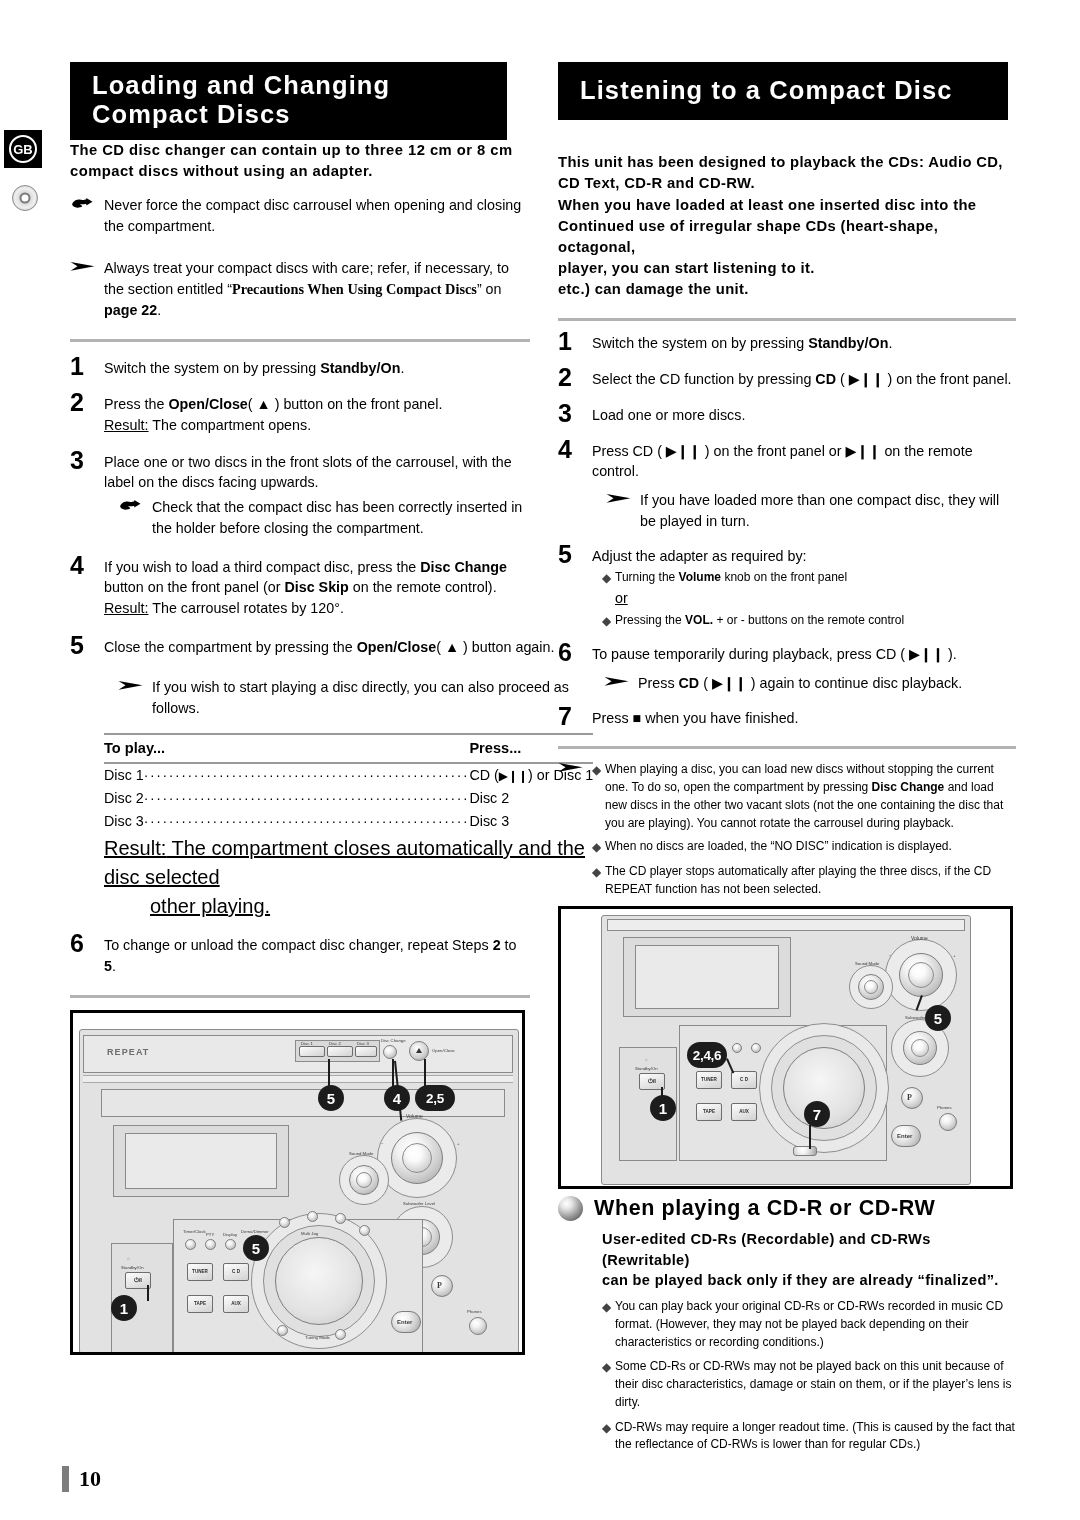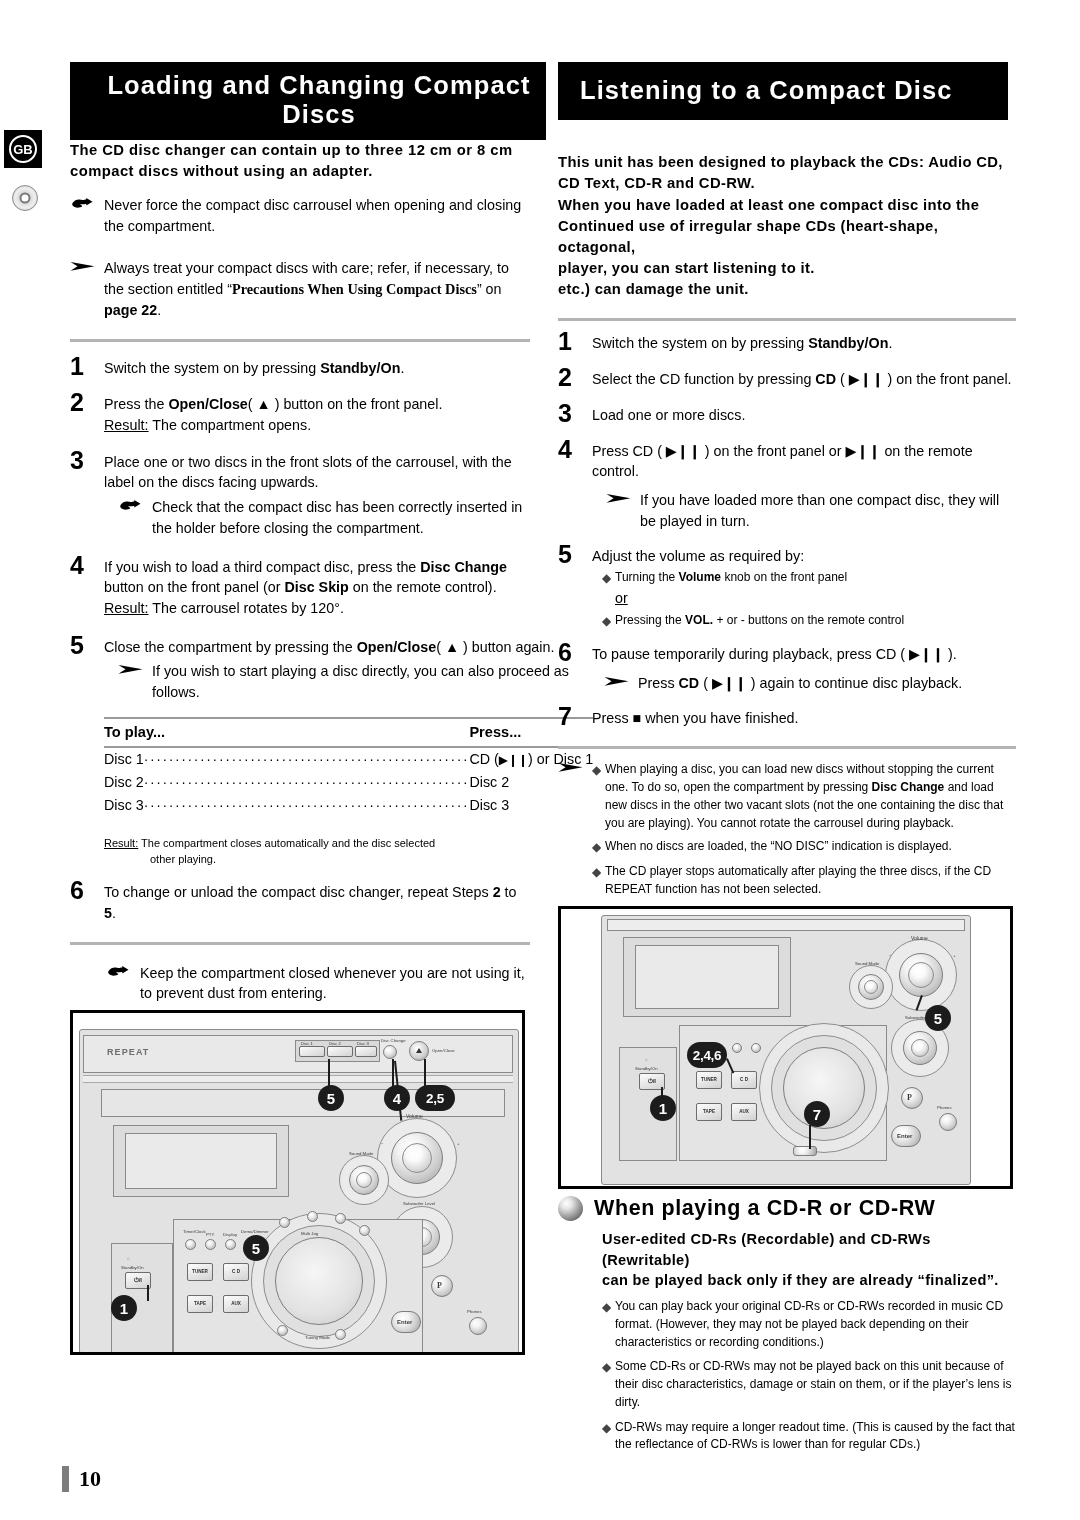--- a/index.html
+++ b/index.html
@@ -49,21 +49,21 @@
   #right-col { left: 558px; width: 458px; }
 
   
   .sect-head {
     background: #000; color: #fff;
     font-size: 25.5px; font-weight: bold;
     letter-spacing: 1.1px;
     padding: 9px 0 10px 22px;
     line-height: 1.15;
   }
-  #left-col .sect-head { width: 476px; text-align: center; }
+  #left-col .sect-head { width: 437px; }
   #right-col .sect-head { width: 450px; padding-top: 14px; padding-bottom: 15px; }
 
   
   .intro {
     font-size: 14.8px; font-weight: bold;
     line-height: 1.43;
     letter-spacing: 0.45px;
   }
   #right-col .intro { margin-top: 32px; letter-spacing: 0.35px; }
 
@@ -278,21 +278,21 @@
     <div class="txt">
       <span>If you wish to load a third compact disc, press the </span><b>Disc Change</b><span> button on the front panel (or </span><b>Disc Skip</b><span> on the remote control).</span>
       <span class="result-line"><span class="u">Result:</span><span> The carrousel rotates by 120°.</span></span>
     </div>
   </div>
 
   <div class="step" style="margin-top:18px;">
     <div class="num">5</div>
     <div class="txt">
       <span>Close the compartment by pressing the </span><b>Open/Close</b><span>( ▲ ) button again.</span>
-      <span class="note" style="margin-top:4px;padding-left:14px;">
+      <span class="note" style="margin-top:20px;padding-left:14px;">
         <span class="icon">
           <svg class="gi" width="26" height="13" viewBox="0 0 26 13" aria-hidden="true">
             <path d="M0.5 2.0 L24.5 6.3 L0.5 10.8 L7.5 6.3 Z" fill="#000"></path>
           </svg>
         </span>
         <span class="body">If you wish to start playing a disc directly, you can also proceed as follows.</span>
       </span>
 
       <table class="play-table">
         <thead>
@@ -312,21 +312,21 @@
             <td class="dots">····················································</td>
             <td class="rightcell">Disc 2</td>
           </tr>
           <tr>
             <td class="leftcell">Disc 3</td>
             <td class="dots">····················································</td>
             <td class="rightcell">Disc 3</td>
           </tr>
         </tbody>
       </table>
-      <div style="font-size:11px;line-height:1.45;margin-top:20px;">
+      <div style="font-size:20px;line-height:1.45;margin-top:2px;text-decoration:underline;">
         <span class="u">Result:</span><span> The compartment closes automatically and the disc selected</span>
         <span style="display:block;padding-left:46px;">other playing.</span>
       </div>
     </div>
   </div>
 
   <div class="step" style="margin-top:14px;">
     <div class="num">6</div>
     <div class="txt"><span>To change or unload the compact disc changer, repeat Steps </span><b>2</b><span> to </span><b>5</b><span>.</span></div>
   </div>
@@ -353,21 +353,21 @@
 
 </div>
 
 <div class="col" id="right-col">
 
   <div class="sect-head">Listening to a Compact Disc</div>
 
   <div class="intro">
     <div>This unit has been designed to playback the CDs: Audio CD,</div>
     <div>CD Text, CD-R and CD-RW.</div>
-    <div>When you have loaded at least one compact disc into the</div>
+    <div>When you have loaded at least one inserted disc into the</div>
     <div>Continued use of irregular shape CDs (heart-shape, octagonal,</div>
     <div>player, you can start listening to it.</div>
     <div>etc.) can damage the unit.</div>
   </div>
 
   <hr class="rule">
 
   <div class="step" style="margin-top:12px;">
     <div class="num">1</div>
     <div class="txt"><span>Switch the system on by pressing </span><b>Standby/On</b><span>.</span></div>
@@ -394,21 +394,21 @@
           </svg>
         </span>
         <span class="body">If you have loaded more than one compact disc, they will be played in turn.</span>
       </span>
     </div>
   </div>
 
   <div class="step" style="margin-top:14px;">
     <div class="num">5</div>
     <div class="txt">
-      <span>Adjust the volume as required by:</span>
+      <span>Adjust the adapter as required by:</span>
       <span class="dia" style="margin-left:10px;margin-top:3px;">
         <span class="d">◆</span>
         <span class="dtext"><span>Turning the </span><b>Volume</b><span> knob on the front panel</span></span>
       </span>
       <span style="display:block;margin-left:23px;" class="u">or</span>
       <span class="dia" style="margin-left:10px;margin-top:3px;">
         <span class="d">◆</span>
         <span class="dtext"><span>Pressing the </span><b>VOL.</b><span> + or - buttons on the remote control</span></span>
       </span>
     </div>

